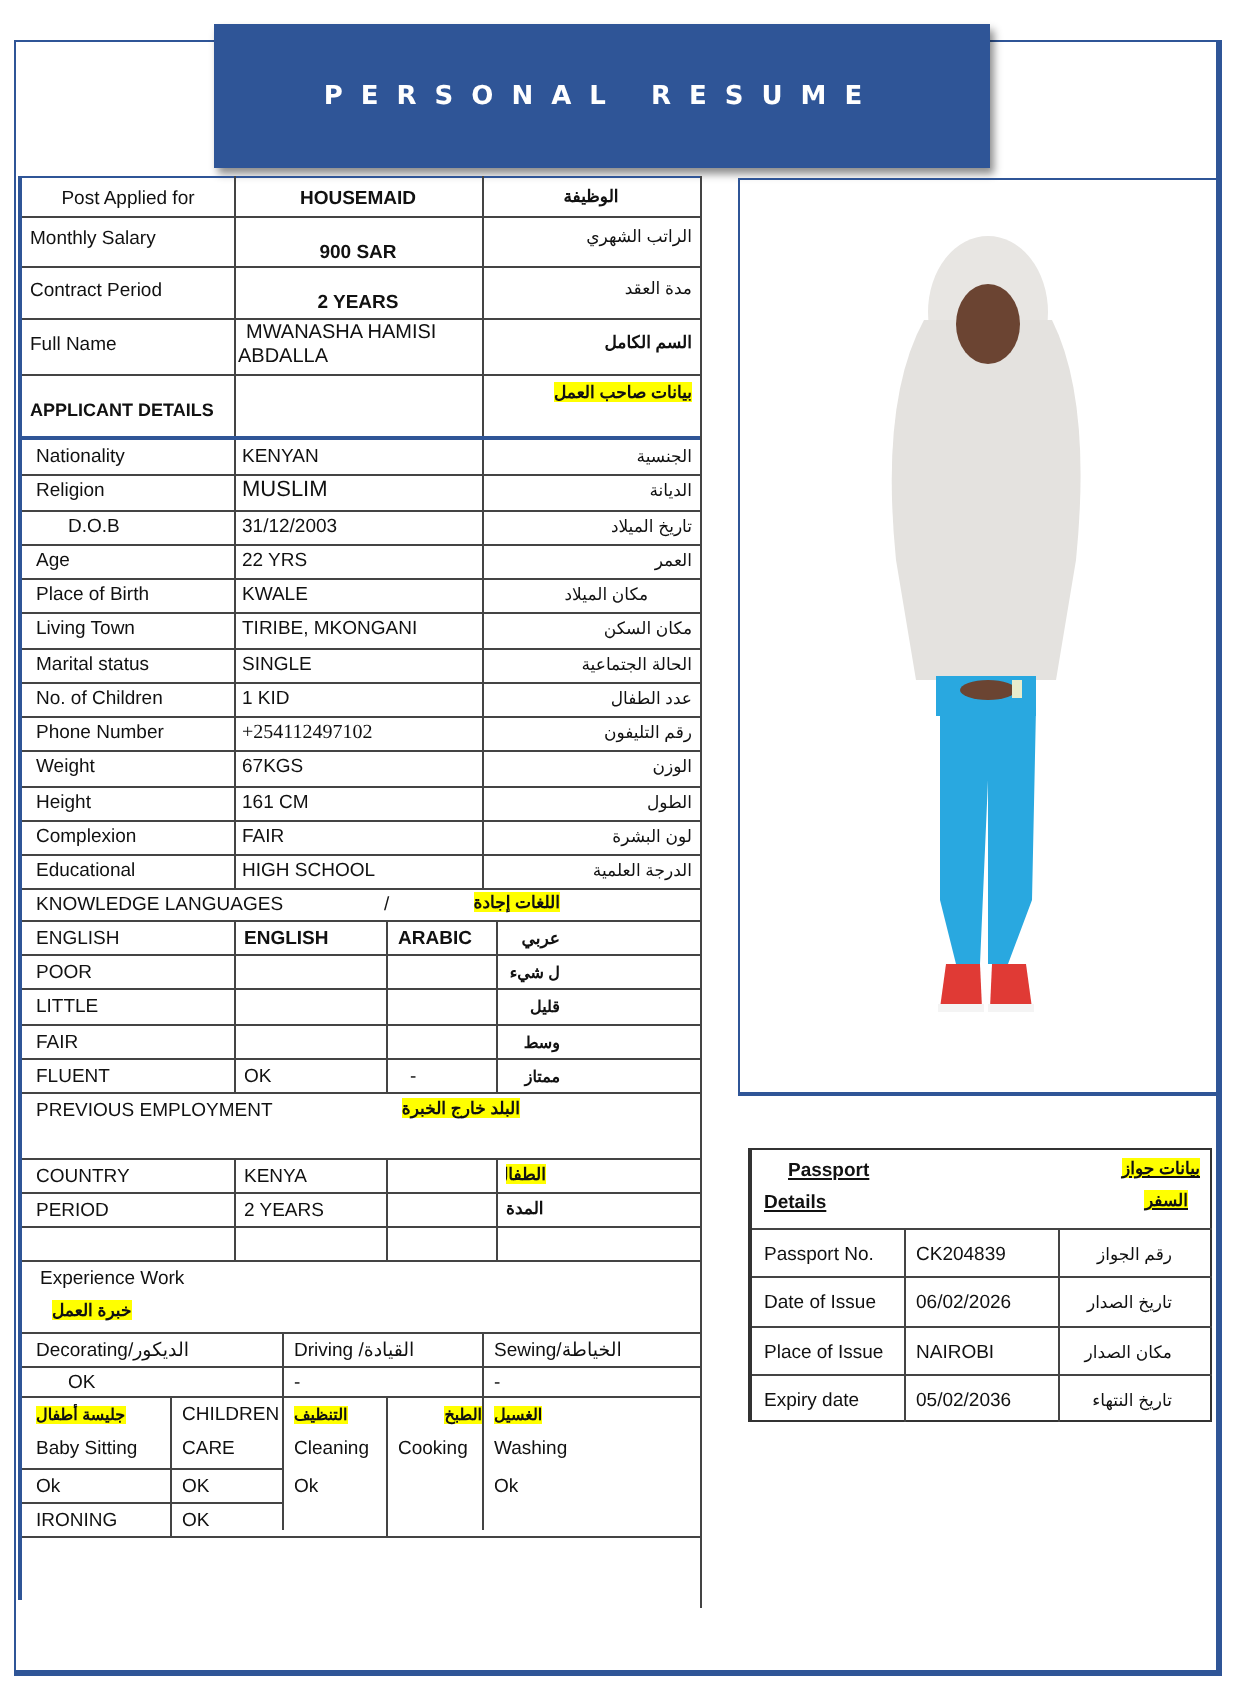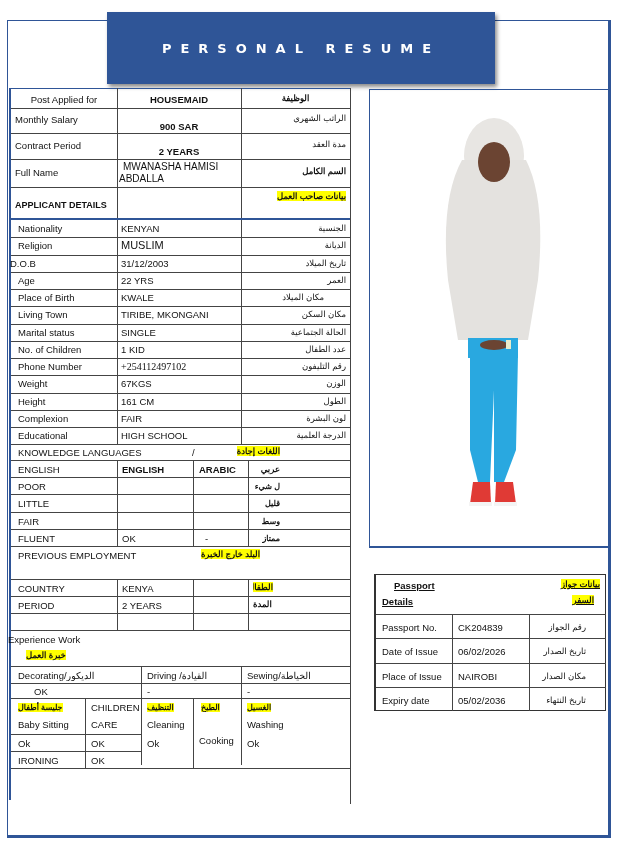--- a/index.html
+++ b/index.html
@@ -73,21 +73,21 @@
     <div class="cell ar" style="left:244px;top:223px;width:102px;text-align:right;">الجنسية</div>
     <div class="hline" style="left:11px;top:237.25px;width:339px"></div>
   </div>
       <div>
     <div class="cell" style="left:18px;top:240.25px;width:98px">Religion</div>
     <div class="cell" style="left:121px;top:240.25px;width:118px;font-size:11px;">MUSLIM</div>
     <div class="cell ar" style="left:244px;top:240.25px;width:102px;">الديانة</div>
     <div class="hline" style="left:11px;top:254.5px;width:339px"></div>
   </div>
       <div>
-    <div class="cell" style="left:10px;top:257.5px;width:116px">D.O.B</div>
+    <div class="cell" style="left:34px;top:257.5px;width:116px">D.O.B</div>
     <div class="cell" style="left:121px;top:257.5px;width:118px;">31/12/2003</div>
     <div class="cell ar" style="left:244px;top:257.5px;width:102px;">تاريخ الميلاد</div>
     <div class="hline" style="left:11px;top:271.75px;width:339px"></div>
   </div>
       <div>
     <div class="cell" style="left:18px;top:274.75px;width:98px">Age</div>
     <div class="cell" style="left:121px;top:274.75px;width:118px;">22 YRS</div>
     <div class="cell ar" style="left:244px;top:274.75px;width:102px;">العمر</div>
     <div class="hline" style="left:11px;top:289px;width:339px"></div>
   </div>
@@ -211,21 +211,21 @@
     <div class="cell" style="left:18px;top:600px;width:98px">PERIOD</div>
     <div class="cell" style="left:122px;top:600px;width:70px">2 YEARS</div>
     <div class="cell" style="left:198px;top:600px;width:48px"></div>
     <div class="cell ar b" style="left:253px;top:599px;width:20px;text-align:left"><span>المدة</span></div>
 
   </div>
     </div>
   <div class="hline" style="left:11px;top:613px;width:339px"></div>
   <div class="hline" style="left:11px;top:630px;width:339px"></div>
 
-  <div class="cell" style="left:8px;top:634px;width:150px">Experience Work</div>
+  <div class="cell" style="left:20px;top:634px;width:150px">Experience Work</div>
   <div class="cell ar b" style="left:26px;top:650px;width:40px;text-align:left"><span class="hl">خبرة العمل</span></div>
   <div class="hline" style="left:11px;top:666px;width:339px"></div>
   <div class="vline" style="left:141px;top:666px;height:99px"></div>
   <div class="vline" style="left:241px;top:666px;height:99px"></div>
   <div class="cell" style="left:18px;top:670px;width:122px">Decorating/الديكور</div>
   <div class="cell" style="left:147px;top:670px;width:92px">Driving  /القيادة</div>
   <div class="cell" style="left:247px;top:670px;width:100px">Sewing/الخياطة</div>
   <div class="hline" style="left:11px;top:683px;width:339px"></div>
   <div class="cell" style="left:34px;top:686px;width:60px">OK</div>
   <div class="cell" style="left:147px;top:686px;width:30px">-</div>
@@ -244,22 +244,22 @@
     <div class="cell " style="left:91px;top:702px;width:50px;"><span>CHILDREN</span></div>
     <div class="cell" style="left:91px;top:719px;width:50px">CARE</div>
     <div class="cell" style="left:91px;top:738px;width:50px">OK</div>
   </div>
       <div>
     <div class="cell ar b" style="left:147px;top:702px;width:45px;text-align:left;font-size:8px"><span class="hl">التنظيف</span></div>
     <div class="cell" style="left:147px;top:719px;width:45px">Cleaning</div>
     <div class="cell" style="left:147px;top:738px;width:45px">Ok</div>
   </div>
       <div>
-    <div class="cell ar b" style="left:201px;top:702px;width:40px;text-align:left;font-size:8px"><span class="hl">الطبخ</span></div>
-    <div class="cell" style="left:199px;top:735px;width:40px">Cooking</div>
+    <div class="cell ar b" style="left:201px;top:702px;width:40px;text-align:right;font-size:8px"><span class="hl">الطبخ</span></div>
+    <div class="cell" style="left:199px;top:719px;width:40px">Cooking</div>
     <div class="cell" style="left:199px;top:738px;width:40px"></div>
   </div>
       <div>
     <div class="cell ar b" style="left:247px;top:702px;width:100px;text-align:left;font-size:8px"><span class="hl">الغسيل</span></div>
     <div class="cell" style="left:247px;top:719px;width:100px">Washing</div>
     <div class="cell" style="left:247px;top:738px;width:100px">Ok</div>
   </div>
     </div>
   <div class="hline" style="left:11px;top:734px;width:130px"></div>
   <div class="hline" style="left:11px;top:751px;width:130px"></div>

